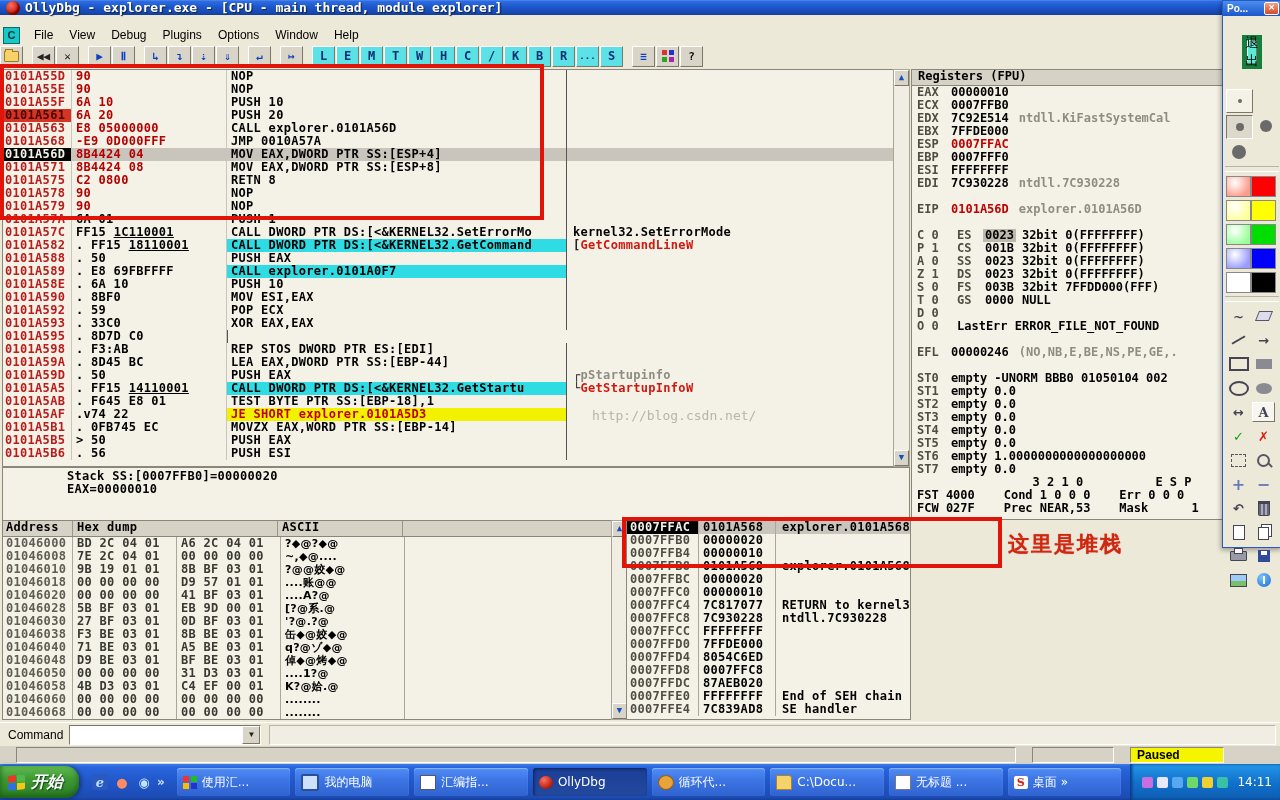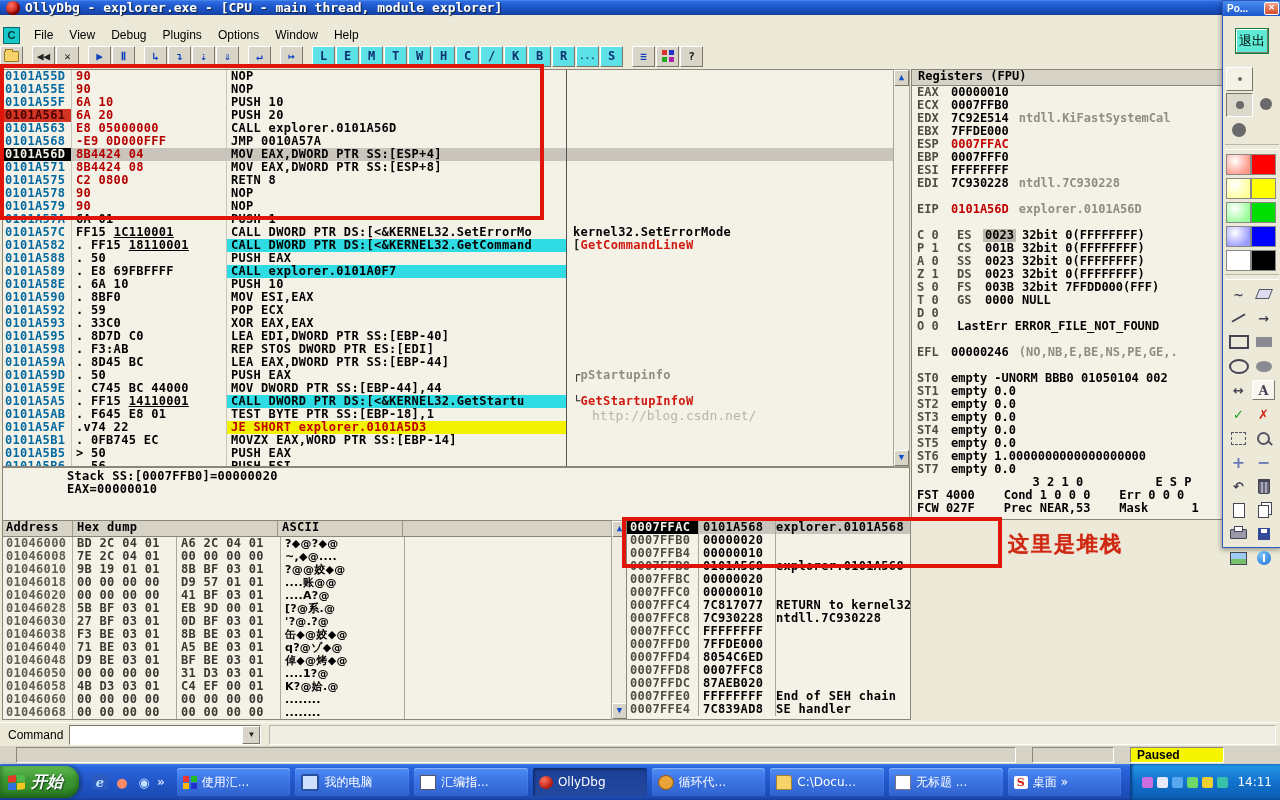--- a/index.html
+++ b/index.html
@@ -26,21 +26,21 @@
   .sh-folder{width:13px;height:9px;background:#f7d26a;border:1px solid #9a7a20;border-radius:0 1px 1px 1px;position:relative;}
   .sh-folder:before{content:"";position:absolute;left:0;top:-3px;width:6px;height:2px;background:#f7d26a;border:1px solid #9a7a20;border-bottom:none;}
   .sh-grid4{width:12px;height:12px;background:
       linear-gradient(#d33,#d33),linear-gradient(#23c,#23c),linear-gradient(#2a2,#2a2),linear-gradient(#a2a,#a2a);
       background-size:5px 5px;background-position:0 0,7px 0,0 7px,7px 7px;background-repeat:no-repeat;}
   
   .pane{position:absolute;background:#f4f1e6;border:1px solid #8a867a;overflow:hidden;letter-spacing:0.3px;}
   .disasm{left:2px;top:69px;width:891px;height:396px;}
   .dis-row{display:flex;height:13px;white-space:pre;}
   .dis-row.sel{background:#c9c5bc;}
-  .c-addr{width:66px;flex:none;color:#0369a1;overflow:hidden;border-right:1px solid #c9c5ba;padding-left:2px;}
+  .c-addr{width:66px;flex:none;color:#b91c1c;overflow:hidden;border-right:1px solid #c9c5ba;padding-left:2px;}
   .c-addr.as-bp{background:#d43424;color:#4a0400;}
   .c-addr.as-eip{background:#000;color:#f4f1e6;}
   .c-hex{width:150px;flex:none;overflow:hidden;padding-left:4px;border-right:1px solid #c9c5ba;}
   .hex-red{color:#b40000;}
   .c-hex u{text-decoration:underline;}
   .c-ins{width:335px;flex:none;overflow:hidden;padding-left:4px;}
   .ins-cyan{background:#30dce4;}
   .ins-yellow{background:#f2f200;color:#c00000;}
   .c-com{flex:1;overflow:hidden;padding-left:6px;border-left:1px solid #555;}
   .com-br{color:#222;}
@@ -81,21 +81,21 @@
   .du-h{width:99px;flex:none;padding-left:4px;border-right:1px solid #aaa69a;color:#3a3a34;}
   .du-ascii{width:119px;flex:none;padding-left:4px;border-right:1px solid #aaa69a;overflow:hidden;
     font-family:"DejaVu Sans",sans-serif;font-size:11px;}
   
   .stackpane{left:626px;top:520px;width:283px;height:198px;}
   .st-row{display:flex;height:13px;white-space:pre;}
   .st-row.sel{background:#c9c5bc;}
   .st-addr{width:68px;flex:none;color:#4e4e46;padding-left:3px;}
   .st-addr.sel{background:#000;color:#f4f1e6;}
   .st-val{width:72px;flex:none;padding-left:4px;border-left:1px solid #aaa69a;}
-  .st-com{flex:1;overflow:hidden;border-left:1px solid #aaa69a;}
+  .st-com{flex:1;overflow:hidden;padding-left:6px;border-left:1px solid #aaa69a;}
   
   .commandbar{position:absolute;left:0;top:722px;width:1280px;height:24px;background:#ece9d8;display:flex;align-items:center;
     font-family:"Liberation Sans",sans-serif;font-weight:normal;border-top:1px solid #fff;}
   .cmd-label{font-size:12px;margin:0 6px 0 8px;}
   .combo{width:190px;height:18px;background:#fff;border:1px solid;border-color:#7a766a #fff #fff #7a766a;display:flex;}
   .combo input{flex:1;border:none;outline:none;font:12px "Liberation Sans",sans-serif;padding:1px 3px;background:#fff;}
   .combo-btn{width:16px;height:16px;background:#d8d4c8;border:1px solid;border-color:#fff #7a766a #7a766a #fff;
     font-size:8px;text-align:center;line-height:15px;color:#222;}
   .cmd-rest{flex:1;height:18px;margin:0 4px 0 8px;background:#f0ede2;border:1px solid;border-color:#b8b4a8 #fff #fff #b8b4a8;}
   
@@ -138,21 +138,21 @@
     background:linear-gradient(180deg,#2398e8 0%,#1272cd 50%,#0c5cb0 100%);box-shadow:inset 2px 0 3px #0a3a80;}
   .tray-icon{width:11px;height:11px;border-radius:2px;margin:0 2px;}
   .tray-time{color:#fff;font:12px "DejaVu Sans",sans-serif;margin-left:7px;}
   
   .palette{position:absolute;left:1222px;top:0;width:58px;height:546px;background:#ece9d8;border:1px solid #2a5ac0;z-index:20;
     font-weight:normal;box-shadow:-1px 2px 5px rgba(0,0,0,.35);}
   .pal-title{height:15px;background:linear-gradient(180deg,#4a8ef0,#1d57cc);display:flex;align-items:center;justify-content:space-between;
     color:#fff;font:bold 10px "Liberation Sans",sans-serif;padding:0 2px 0 4px;}
   .pal-close{width:13px;height:11px;background:linear-gradient(180deg,#f0a088,#d44a28);border:1px solid #fff;border-radius:2px;
     color:#fff;font-size:8px;line-height:10px;text-align:center;}
-  .pal-exit{margin:12px;height:24px;background:#5eead4;border:1px solid #15803d;box-shadow:inset -1px -1px 0 #7a766a,inset 1px 1px 0 #fff;
+  .pal-exit{margin:19px;height:24px;background:#5eead4;border:5px solid #15803d;box-shadow:inset -1px -1px 0 #7a766a,inset 1px 1px 0 #fff;
     display:flex;align-items:center;justify-content:center;font:13px "DejaVu Sans",sans-serif;}
   .pal-grid{display:flex;flex-wrap:wrap;padding:0 3px;}
   .pal-cell{width:25px;height:22px;margin:1px 0;display:flex;align-items:center;justify-content:center;
     font:bold 13px "DejaVu Sans",sans-serif;color:#445;}
   .pal-cell.raised{border:1px solid;border-color:#fff #7a766a #7a766a #fff;background:#f4f1e6;}
   .pal-cell.pressed{border:1px solid;border-color:#7a766a #fff #fff #7a766a;background:#dcd8cc;}
   .dot{border-radius:50%;background:#6a6a6a;}
   .pal-sep{height:4px;border-top:1px solid #b8b4a8;border-bottom:1px solid #fff;margin:2px 2px;}
   .swatch{width:23px;height:19px;border:1px solid #888;}
   .t-green{color:#18a018;} .t-red{color:#d42210;} .t-blue{color:#6a7ab8;font-size:16px;}
@@ -274,25 +274,24 @@
         <div class="dis-row"><span class="c-addr">0101A579</span><span class="c-hex hex-red">90</span><span class="c-ins">NOP</span><span class="c-com"></span></div>
         <div class="dis-row"><span class="c-addr">0101A57A</span><span class="c-hex">6A 01</span><span class="c-ins">PUSH 1</span><span class="c-com"></span></div>
         <div class="dis-row"><span class="c-addr">0101A57C</span><span class="c-hex">FF15 <u>1C110001</u></span><span class="c-ins">CALL DWORD PTR DS:[&lt;&amp;KERNEL32.SetErrorMo</span><span class="c-com"><span class="com-t black">kernel32.SetErrorMode</span></span></div>
         <div class="dis-row"><span class="c-addr">0101A582</span><span class="c-hex">. FF15 <u>18110001</u></span><span class="c-ins ins-cyan">CALL DWORD PTR DS:[&lt;&amp;KERNEL32.GetCommand</span><span class="c-com"><span class="com-br">[</span><span class="com-t red">GetCommandLineW</span></span></div>
         <div class="dis-row"><span class="c-addr">0101A588</span><span class="c-hex">. 50</span><span class="c-ins">PUSH EAX</span><span class="c-com"></span></div>
         <div class="dis-row"><span class="c-addr">0101A589</span><span class="c-hex">. E8 69FBFFFF</span><span class="c-ins ins-cyan">CALL explorer.0101A0F7</span><span class="c-com"></span></div>
         <div class="dis-row"><span class="c-addr">0101A58E</span><span class="c-hex">. 6A 10</span><span class="c-ins">PUSH 10</span><span class="c-com"></span></div>
         <div class="dis-row"><span class="c-addr">0101A590</span><span class="c-hex">. 8BF0</span><span class="c-ins">MOV ESI,EAX</span><span class="c-com"></span></div>
         <div class="dis-row"><span class="c-addr">0101A592</span><span class="c-hex">. 59</span><span class="c-ins">POP ECX</span><span class="c-com"></span></div>
         <div class="dis-row"><span class="c-addr">0101A593</span><span class="c-hex">. 33C0</span><span class="c-ins">XOR EAX,EAX</span><span class="c-com"></span></div>
-        <div class="dis-row"><span class="c-addr">0101A595</span><span class="c-hex">. 8D7D C0</span><span class="c-ins">LEA EDI,DWORD PTR SS:[EBP-40]</span><span class="c-com"></span></div>
+        <div class="dis-row"><span class="c-addr">0101A595</span><span class="c-hex">. 8D7D C0</span><span class="c-com"></span></div>
         <div class="dis-row"><span class="c-addr">0101A598</span><span class="c-hex">. F3:AB</span><span class="c-ins">REP STOS DWORD PTR ES:[EDI]</span><span class="c-com"></span></div>
         <div class="dis-row"><span class="c-addr">0101A59A</span><span class="c-hex">. 8D45 BC</span><span class="c-ins">LEA EAX,DWORD PTR SS:[EBP-44]</span><span class="c-com"></span></div>
         <div class="dis-row"><span class="c-addr">0101A59D</span><span class="c-hex">. 50</span><span class="c-ins">PUSH EAX</span><span class="c-com"><span class="com-br">┌</span><span class="com-t gray">pStartupinfo</span></span></div>
-        <div class="dis-row"><span class="c-addr">0101A59E</span><span class="c-hex">. C745 BC 44000</span><span class="c-ins">MOV DWORD PTR SS:[EBP-44],44</span><span class="c-com"></span></div>
         <div class="dis-row"><span class="c-addr">0101A5A5</span><span class="c-hex">. FF15 <u>14110001</u></span><span class="c-ins ins-cyan">CALL DWORD PTR DS:[&lt;&amp;KERNEL32.GetStartu</span><span class="c-com"><span class="com-br">└</span><span class="com-t red">GetStartupInfoW</span></span></div>
         <div class="dis-row"><span class="c-addr">0101A5AB</span><span class="c-hex">. F645 E8 01</span><span class="c-ins">TEST BYTE PTR SS:[EBP-18],1</span><span class="c-com"></span></div>
         <div class="dis-row"><span class="c-addr">0101A5AF</span><span class="c-hex">.v74 22</span><span class="c-ins ins-yellow">JE SHORT explorer.0101A5D3</span><span class="c-com"></span></div>
         <div class="dis-row"><span class="c-addr">0101A5B1</span><span class="c-hex">. 0FB745 EC</span><span class="c-ins">MOVZX EAX,WORD PTR SS:[EBP-14]</span><span class="c-com"></span></div>
         <div class="dis-row"><span class="c-addr">0101A5B5</span><span class="c-hex">&gt; 50</span><span class="c-ins">PUSH EAX</span><span class="c-com"></span></div>
         <div class="dis-row"><span class="c-addr">0101A5B6</span><span class="c-hex">. 56</span><span class="c-ins">PUSH ESI</span><span class="c-com"></span></div>
       </div>
   </div>
 
   <div class="vscroll vs-disasm">

